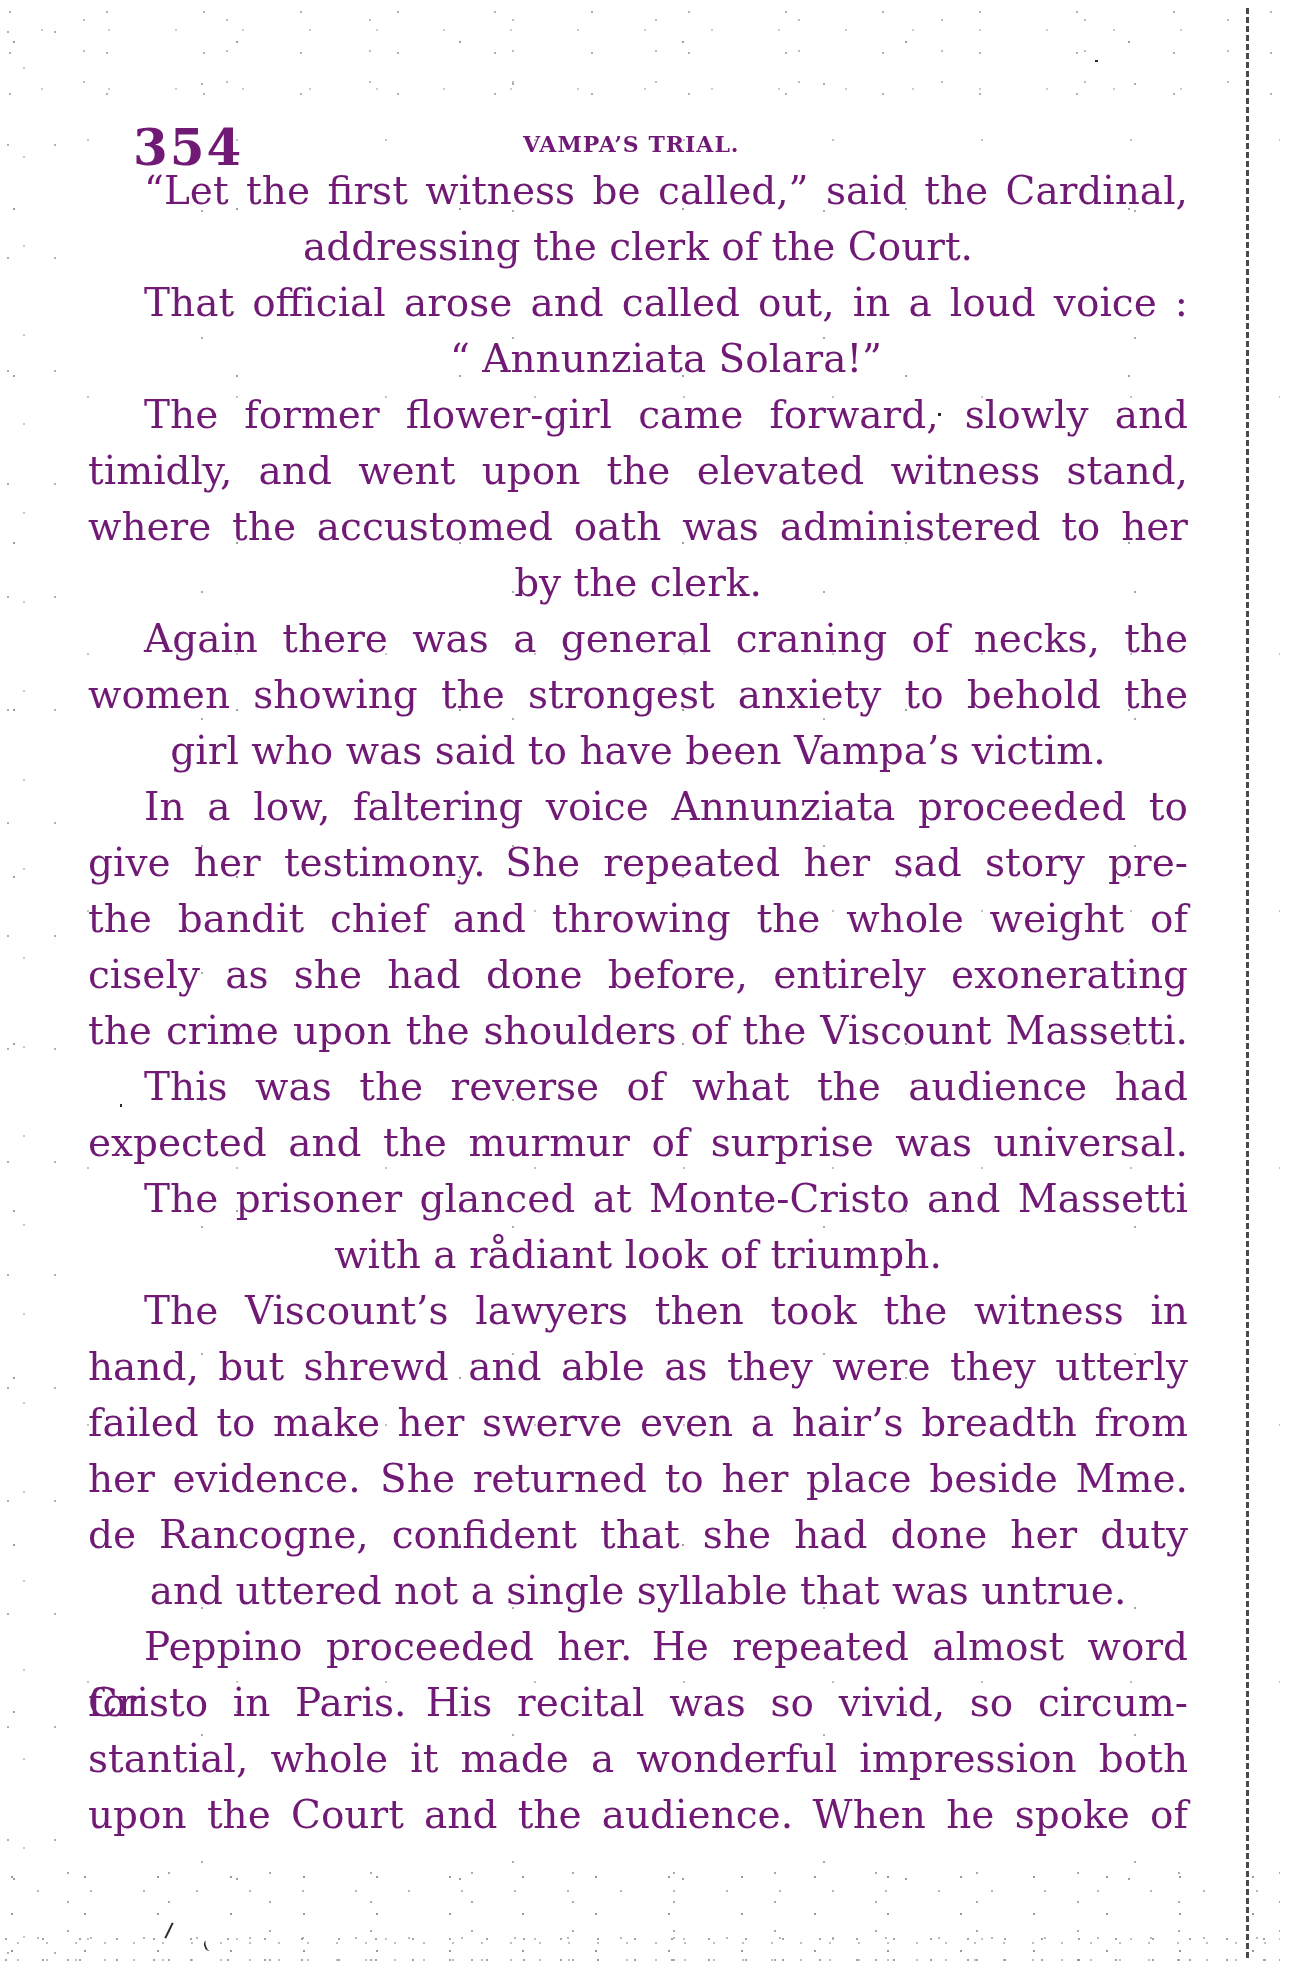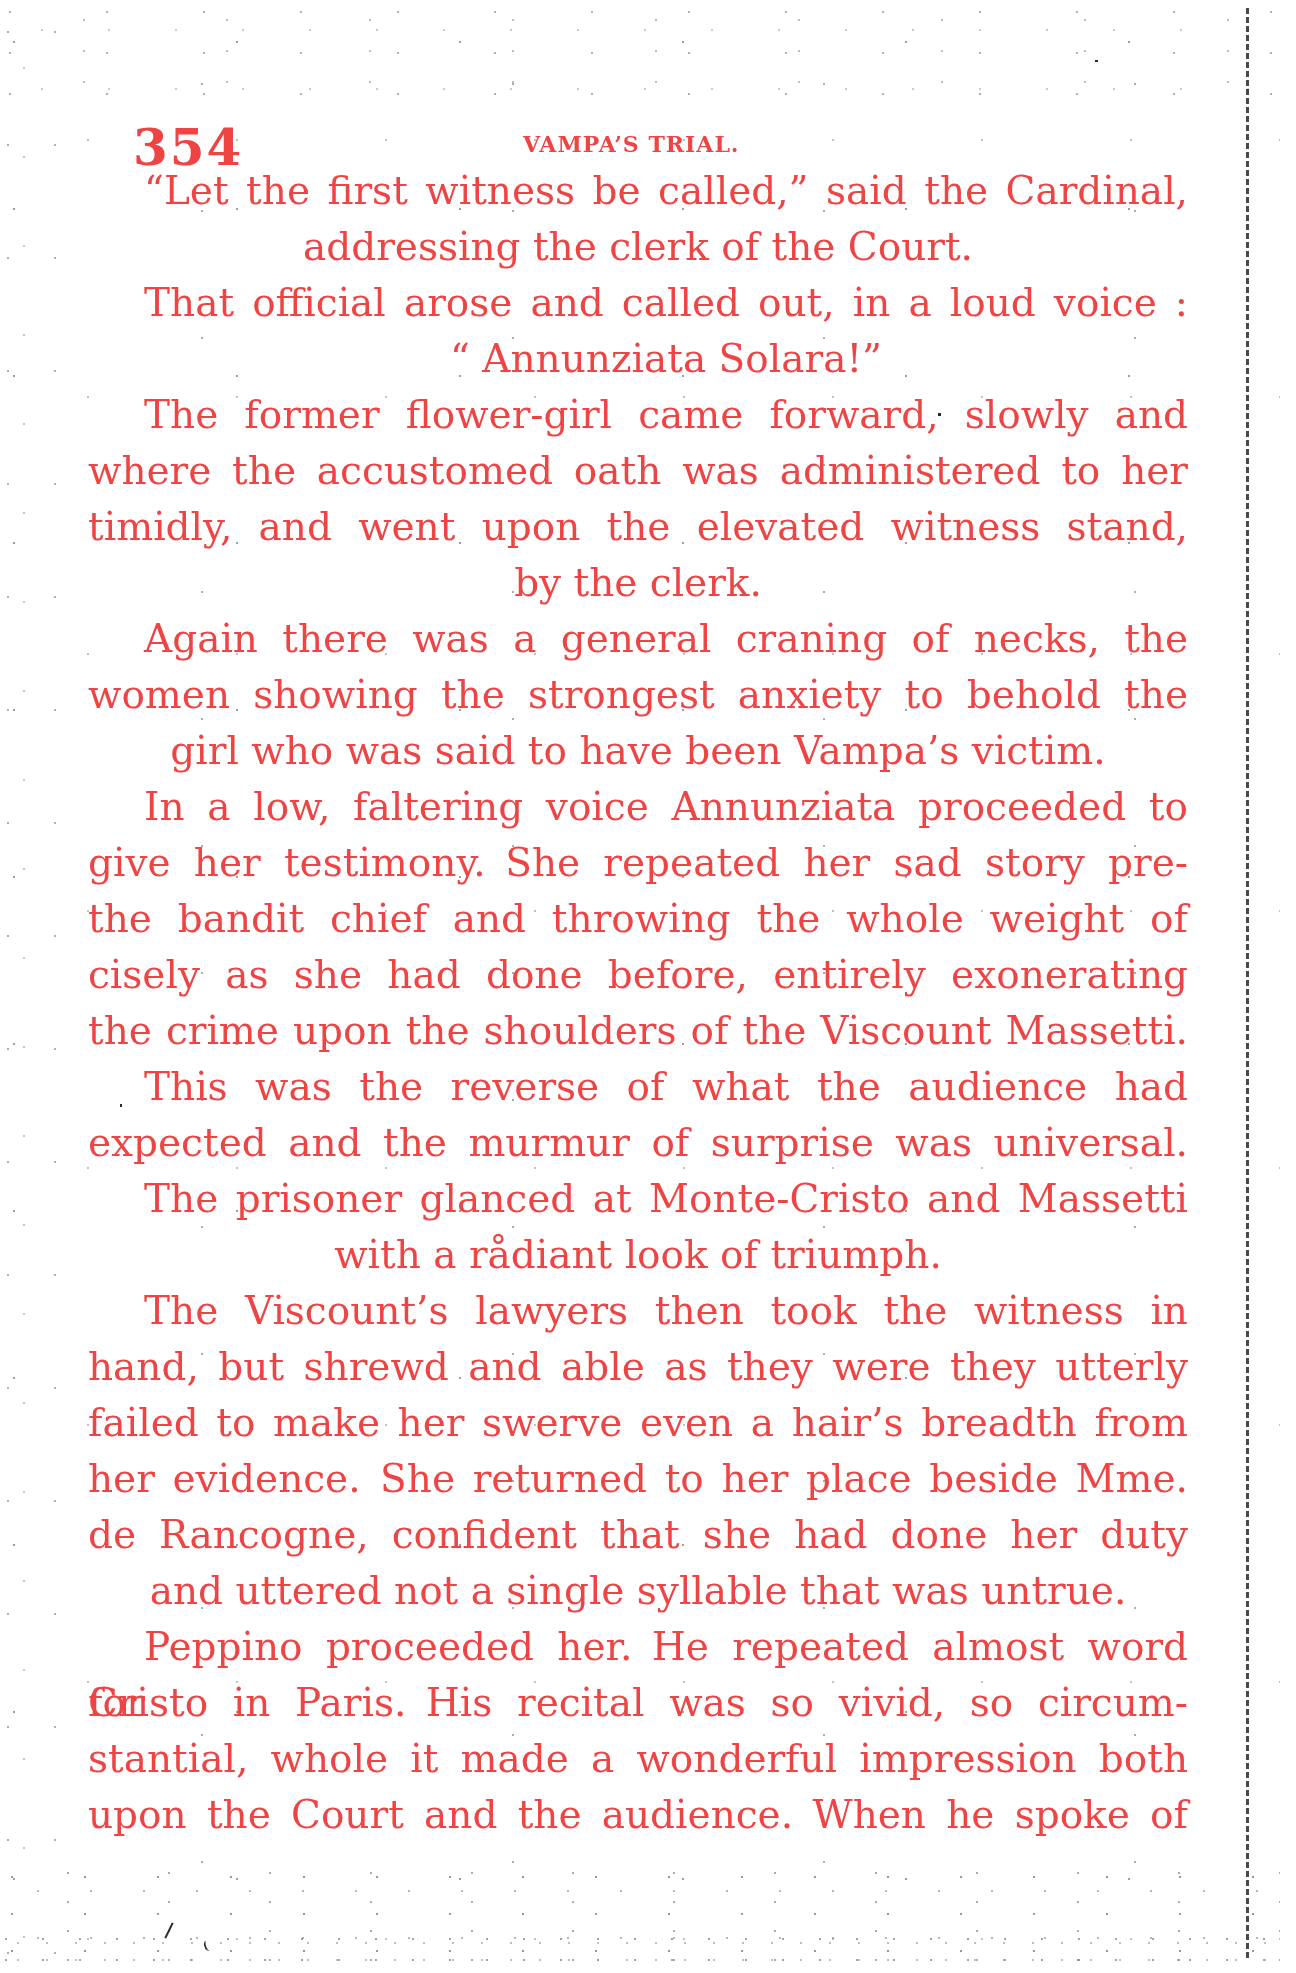--- a/index.html
+++ b/index.html
@@ -2,21 +2,21 @@
 <html><head>
 <meta charset="utf-8">
 <style>
   html,body{margin:0;padding:0;background:#ffffff;}
   .page{
     position:relative;
     width:1280px;height:1973px;
     background:#ffffff;
     overflow:hidden;
     font-family:"DejaVu Serif", serif;
-    color:#ef4444;
+    color:#701a75;
   }
   
   .noise{position:absolute;pointer-events:none;}
   .noise-full{
     left:0;top:0;right:0;bottom:0;
     background-image:
       radial-gradient(circle at 1px 1px, rgba(50,50,50,.85) 0 1px, transparent 1.4px),
       radial-gradient(circle at 1px 1px, rgba(95,95,95,.70) 0 .9px, transparent 1.3px),
       radial-gradient(circle at 1px 1px, rgba(40,40,40,.70) 0 1.1px, transparent 1.5px);
     background-size:223px 167px, 149px 257px, 311px 127px;
@@ -122,22 +122,22 @@
 
   <span class="pagenum">354</span>
   <span class="running-title">VAMPA’S TRIAL.</span>
 
   <main class="body-text" id="body-text">
       <div class="line indent just">“Let the first witness be called,” said the Cardinal,</div>
       <div class="line">addressing the clerk of the Court.</div>
       <div class="line indent just">That official arose and called out, in a loud voice :</div>
       <div class="line indent">“ Annunziata Solara!”</div>
       <div class="line indent just">The former flower-girl came forward, slowly and</div>
+      <div class="line just">timidly, and went upon the elevated witness stand,</div>
       <div class="line just">where the accustomed oath was administered to her</div>
-      <div class="line just">timidly, and went upon the elevated witness stand,</div>
       <div class="line">by the clerk.</div>
       <div class="line indent just">Again there was a general craning of necks, the</div>
       <div class="line just">women showing the strongest anxiety to behold the</div>
       <div class="line">girl who was said to have been Vampa’s victim.</div>
       <div class="line indent just">In a low, faltering voice Annunziata proceeded to</div>
       <div class="line just">give her testimony. She repeated her sad story pre-</div>
       <div class="line just">the bandit chief and throwing the whole weight of</div>
       <div class="line just">cisely as she had done before, entirely exonerating</div>
       <div class="line just">the crime upon the shoulders of the Viscount Massetti.</div>
       <div class="line indent just">This was the reverse of what the audience had</div>

